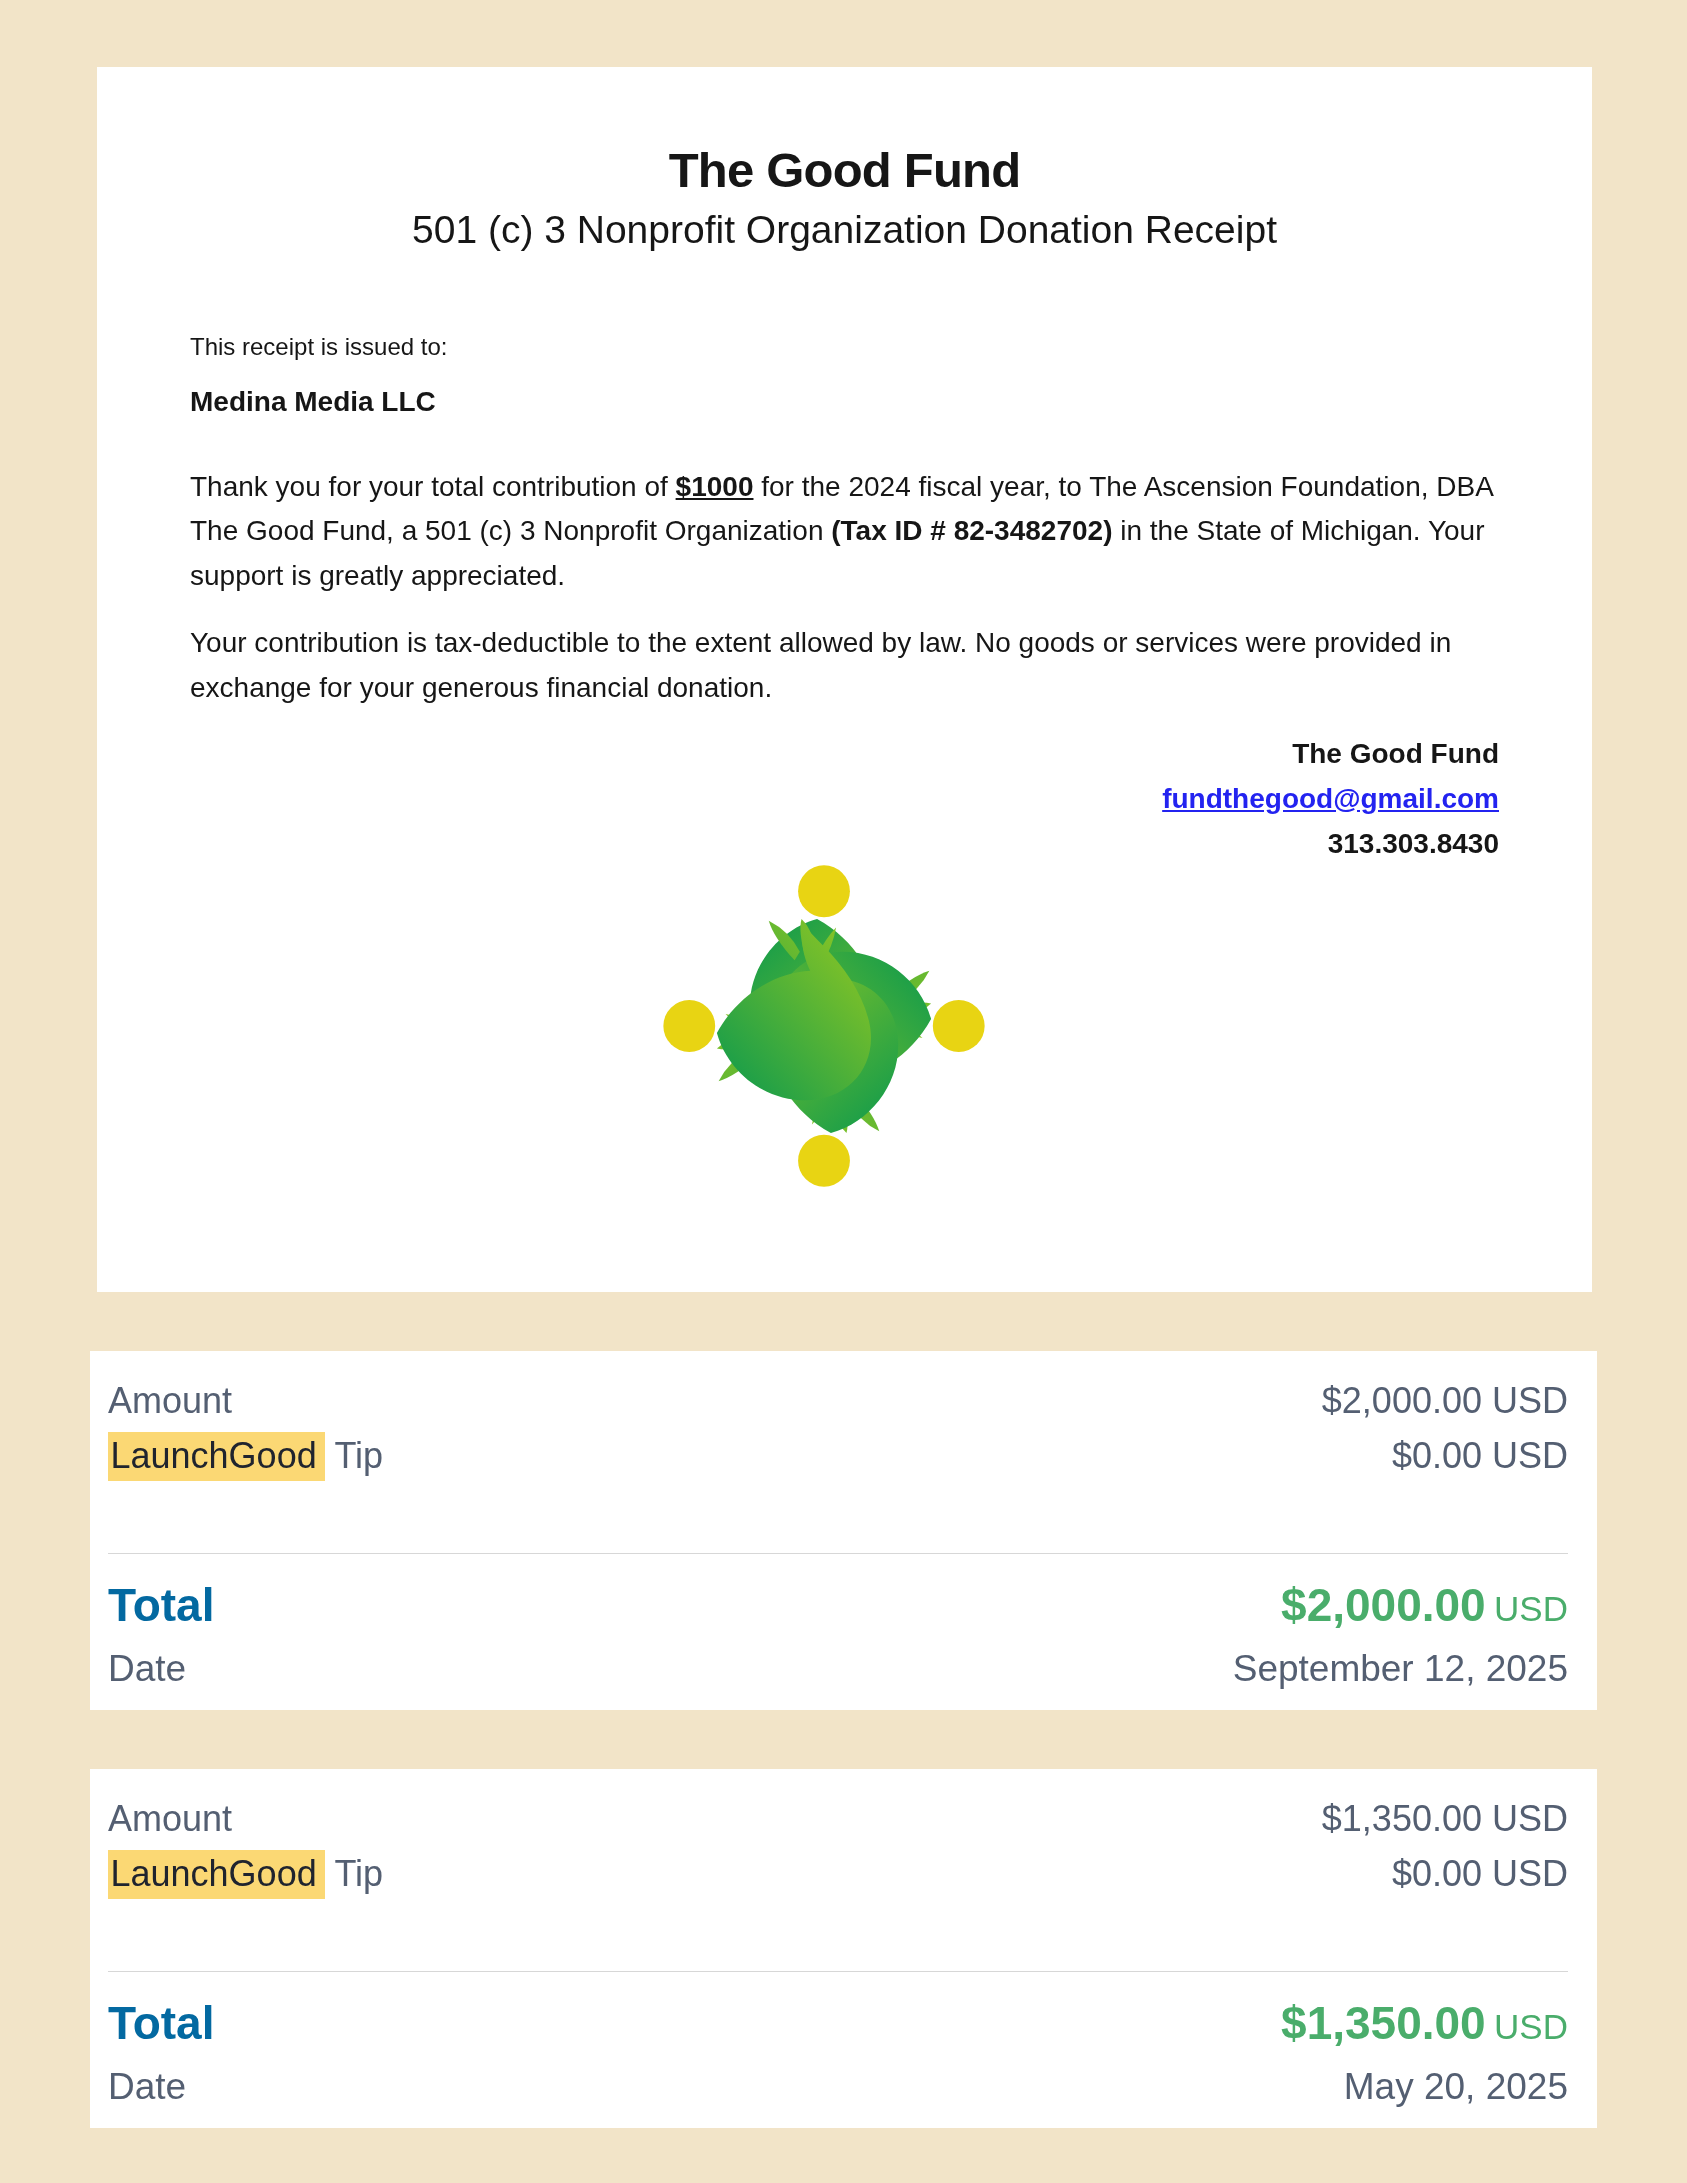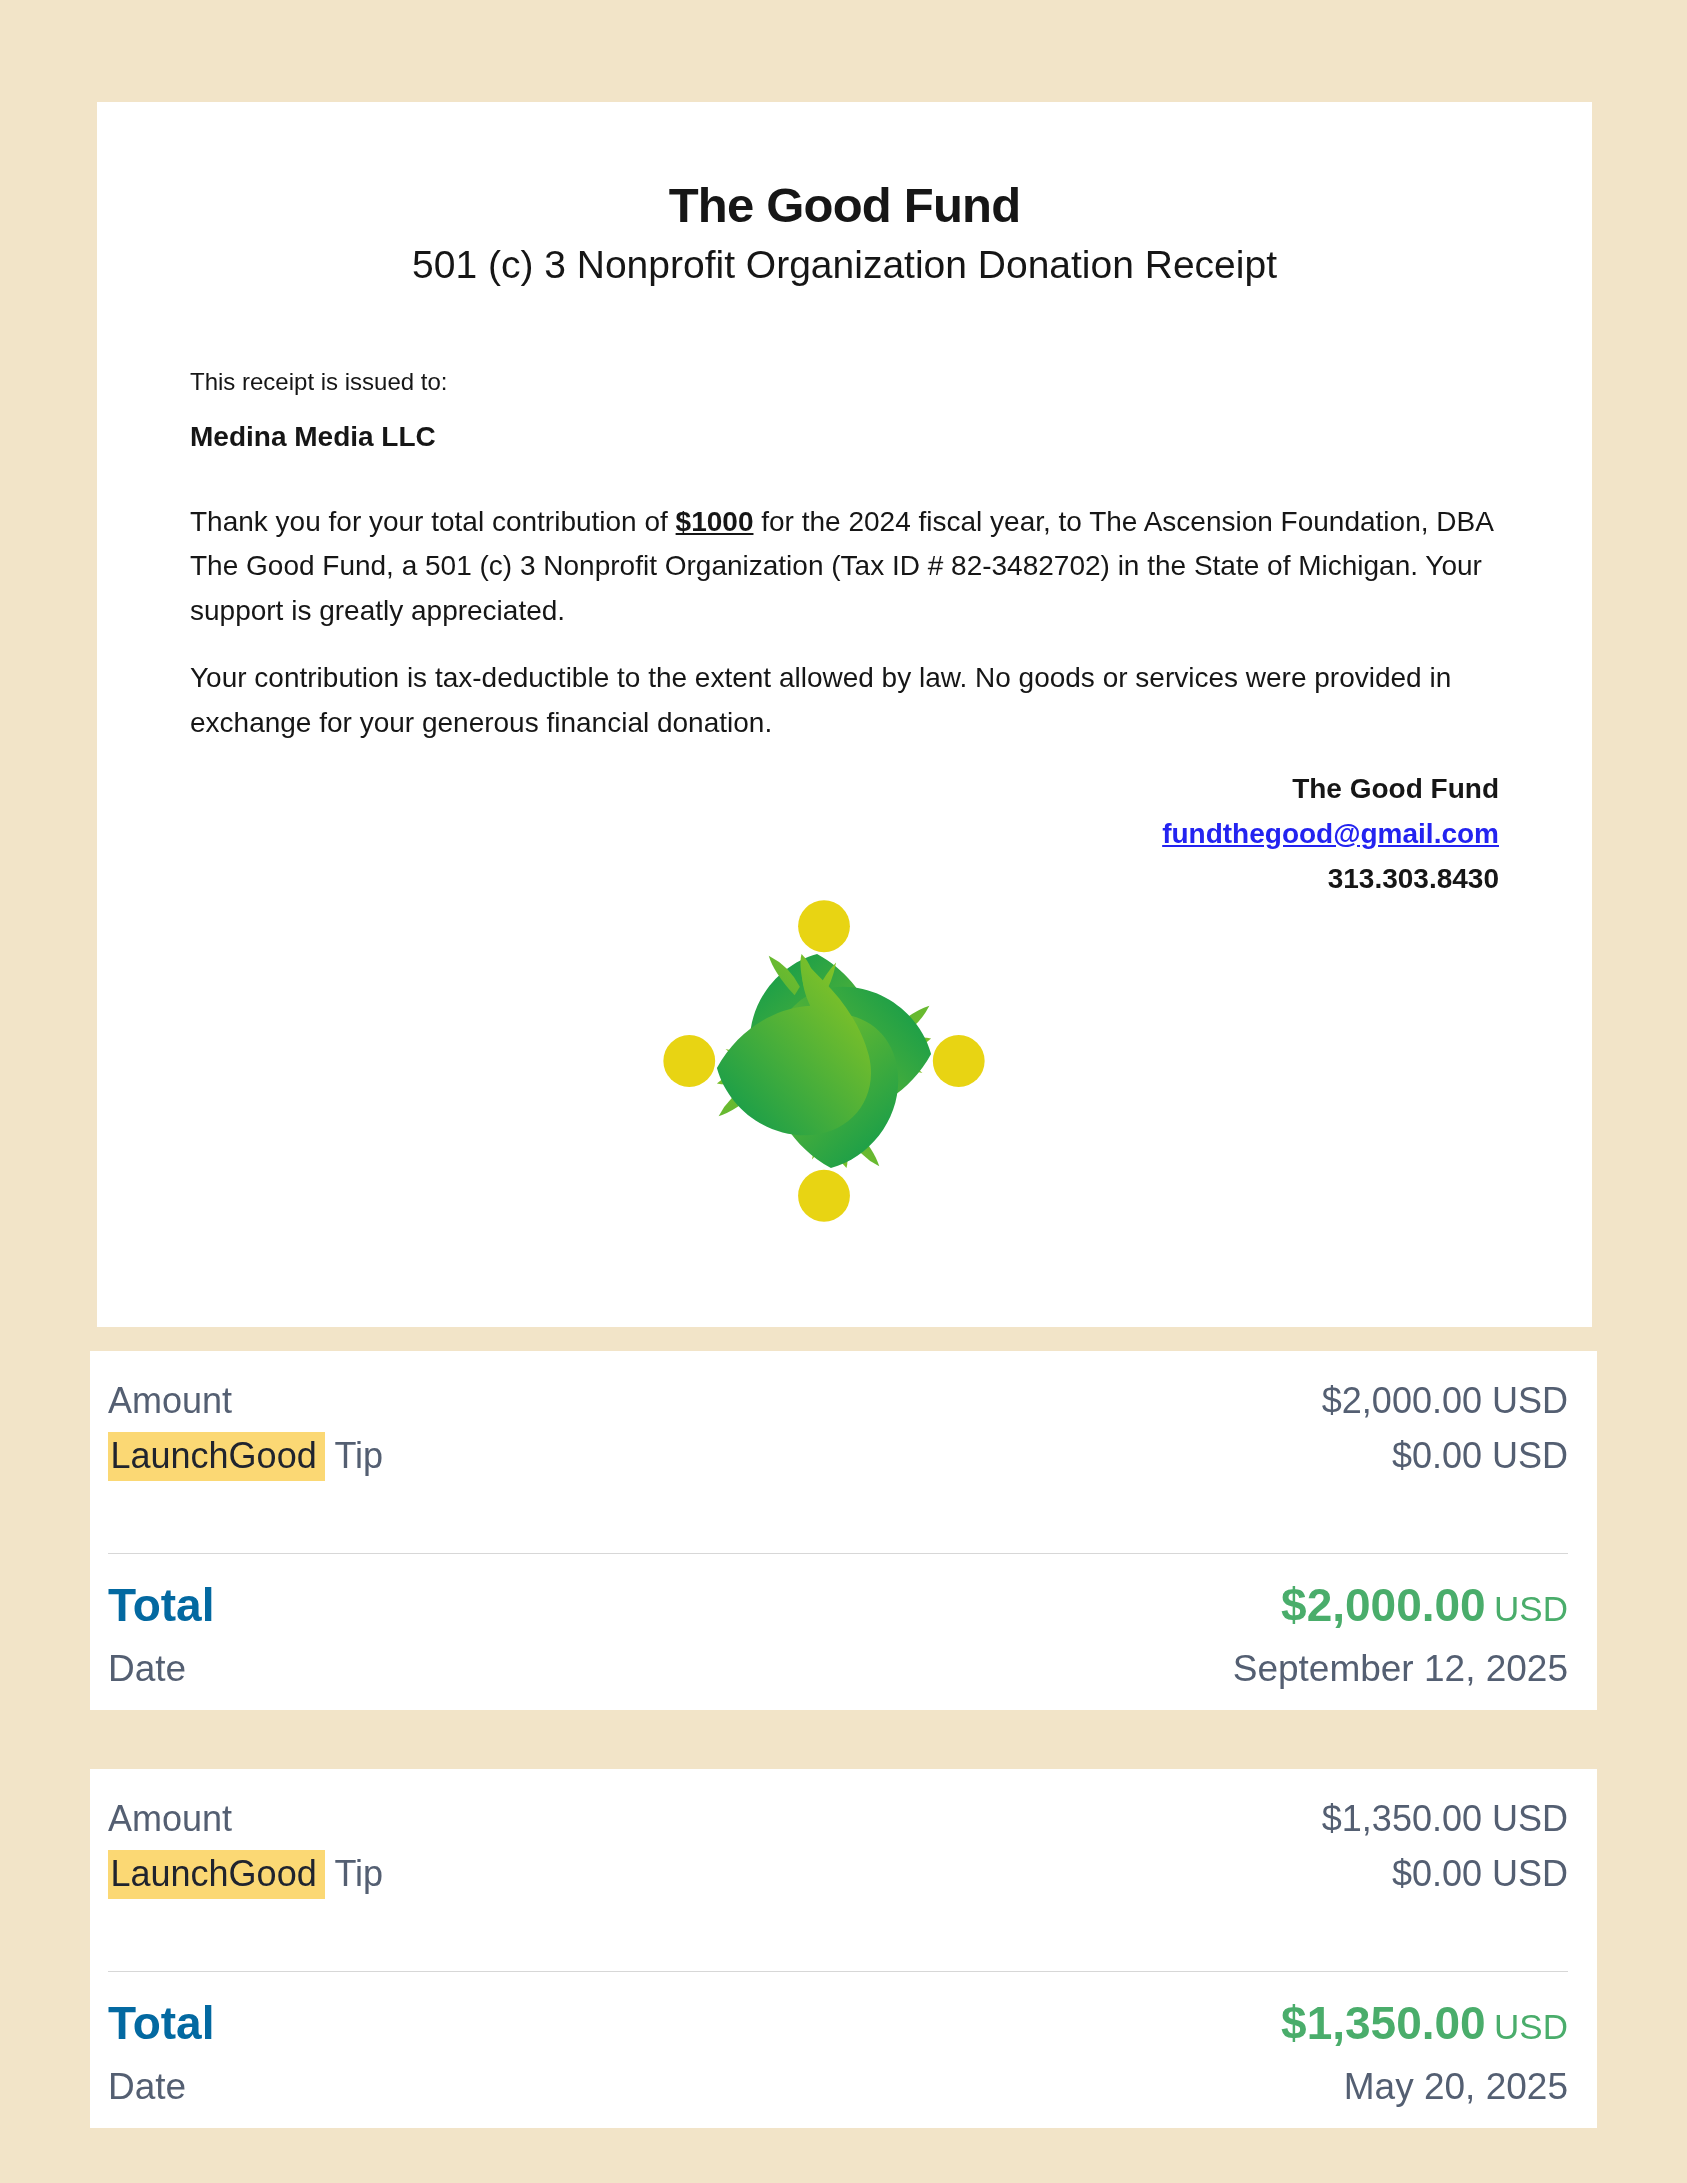--- a/index.html
+++ b/index.html
@@ -10,36 +10,35 @@
     font-family:"Liberation Sans", sans-serif;
     color:#161616;
   }
 
   
   .letter {
     position:absolute; left:97px; top:67px;
     width:1495px; height:1225px;
     background:#ffffff;
     padding:51px 93px;
-    margin-top:35px;
   }
   .letter-title {
     text-align:center; font-size:49px; font-weight:700;
     margin-top:23.6px; letter-spacing:-0.8px;
   }
   .letter-subtitle {
     text-align:center; font-size:39px; font-weight:400;
     margin-top:10px;
   }
   .issued   { font-size:24px; margin-top:81px; }
   .recipient{ font-size:28px; font-weight:700; margin-top:25px; }
   .para     { font-size:28px; line-height:1.6; margin-top:47px; max-width:1316px; }
   .para.second { margin-top:22px; }
   .amt-hl   { font-weight:700; text-decoration:underline; }
-  .taxid    { font-weight:400; }
+  .taxid    { font-weight:700; }
   .contact  {
     text-align:right; font-size:28px; font-weight:700;
     line-height:1.62; margin-top:20px;
   }
   .contact-email a { color:#2323f0; text-decoration:underline; font-weight:700; }
   .logo-wrap { position:absolute; left:537px; top:769px; width:380px; height:380px; }
 
   
   .rcard {
     position:absolute; left:90px;

